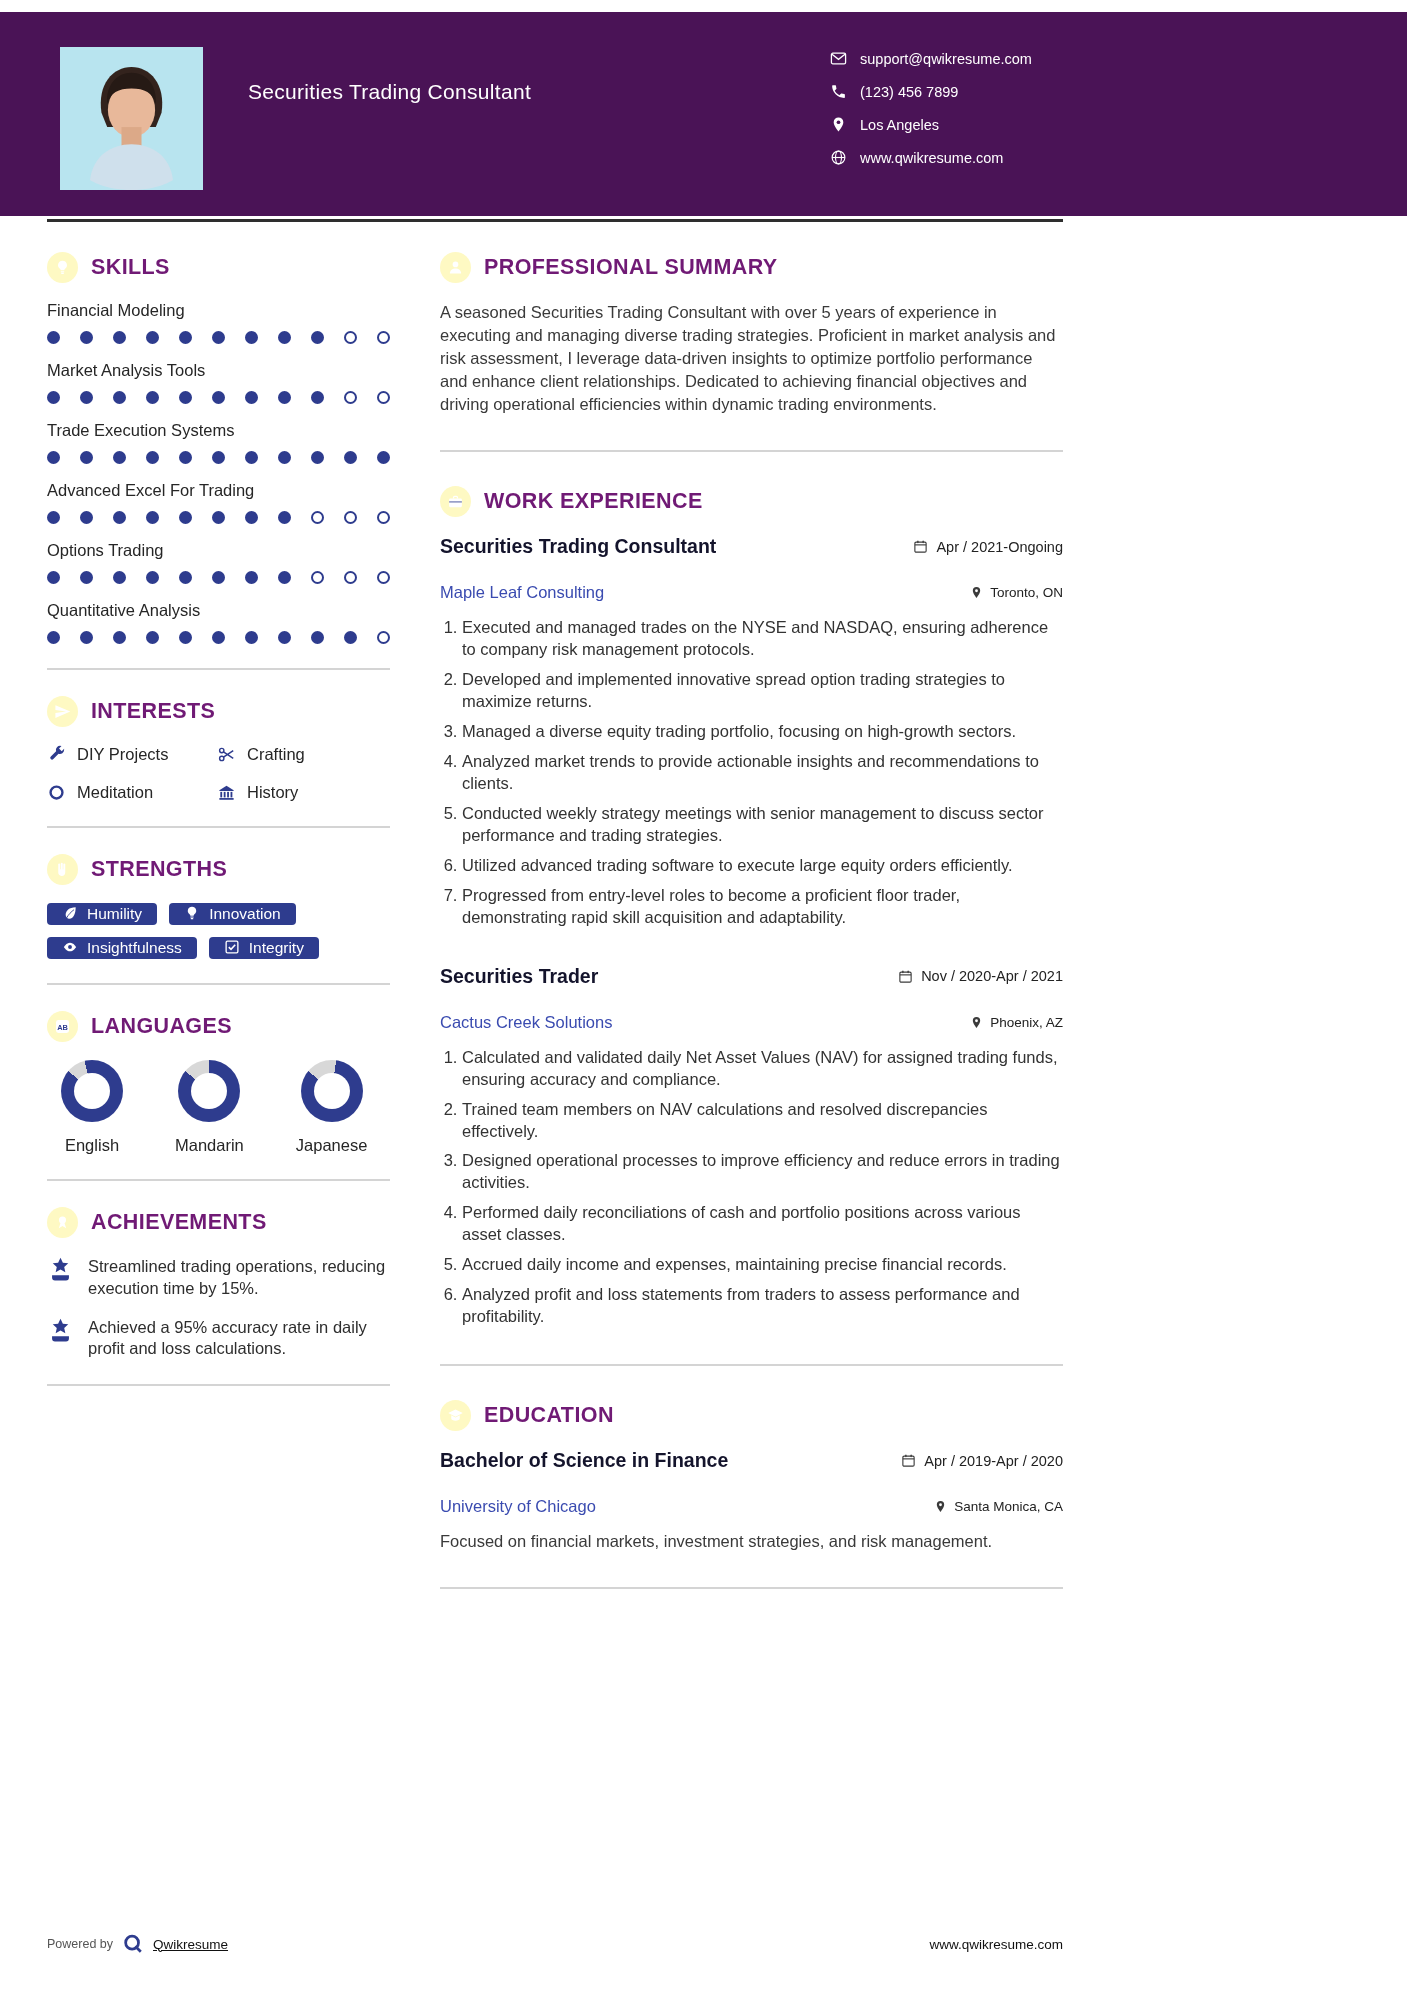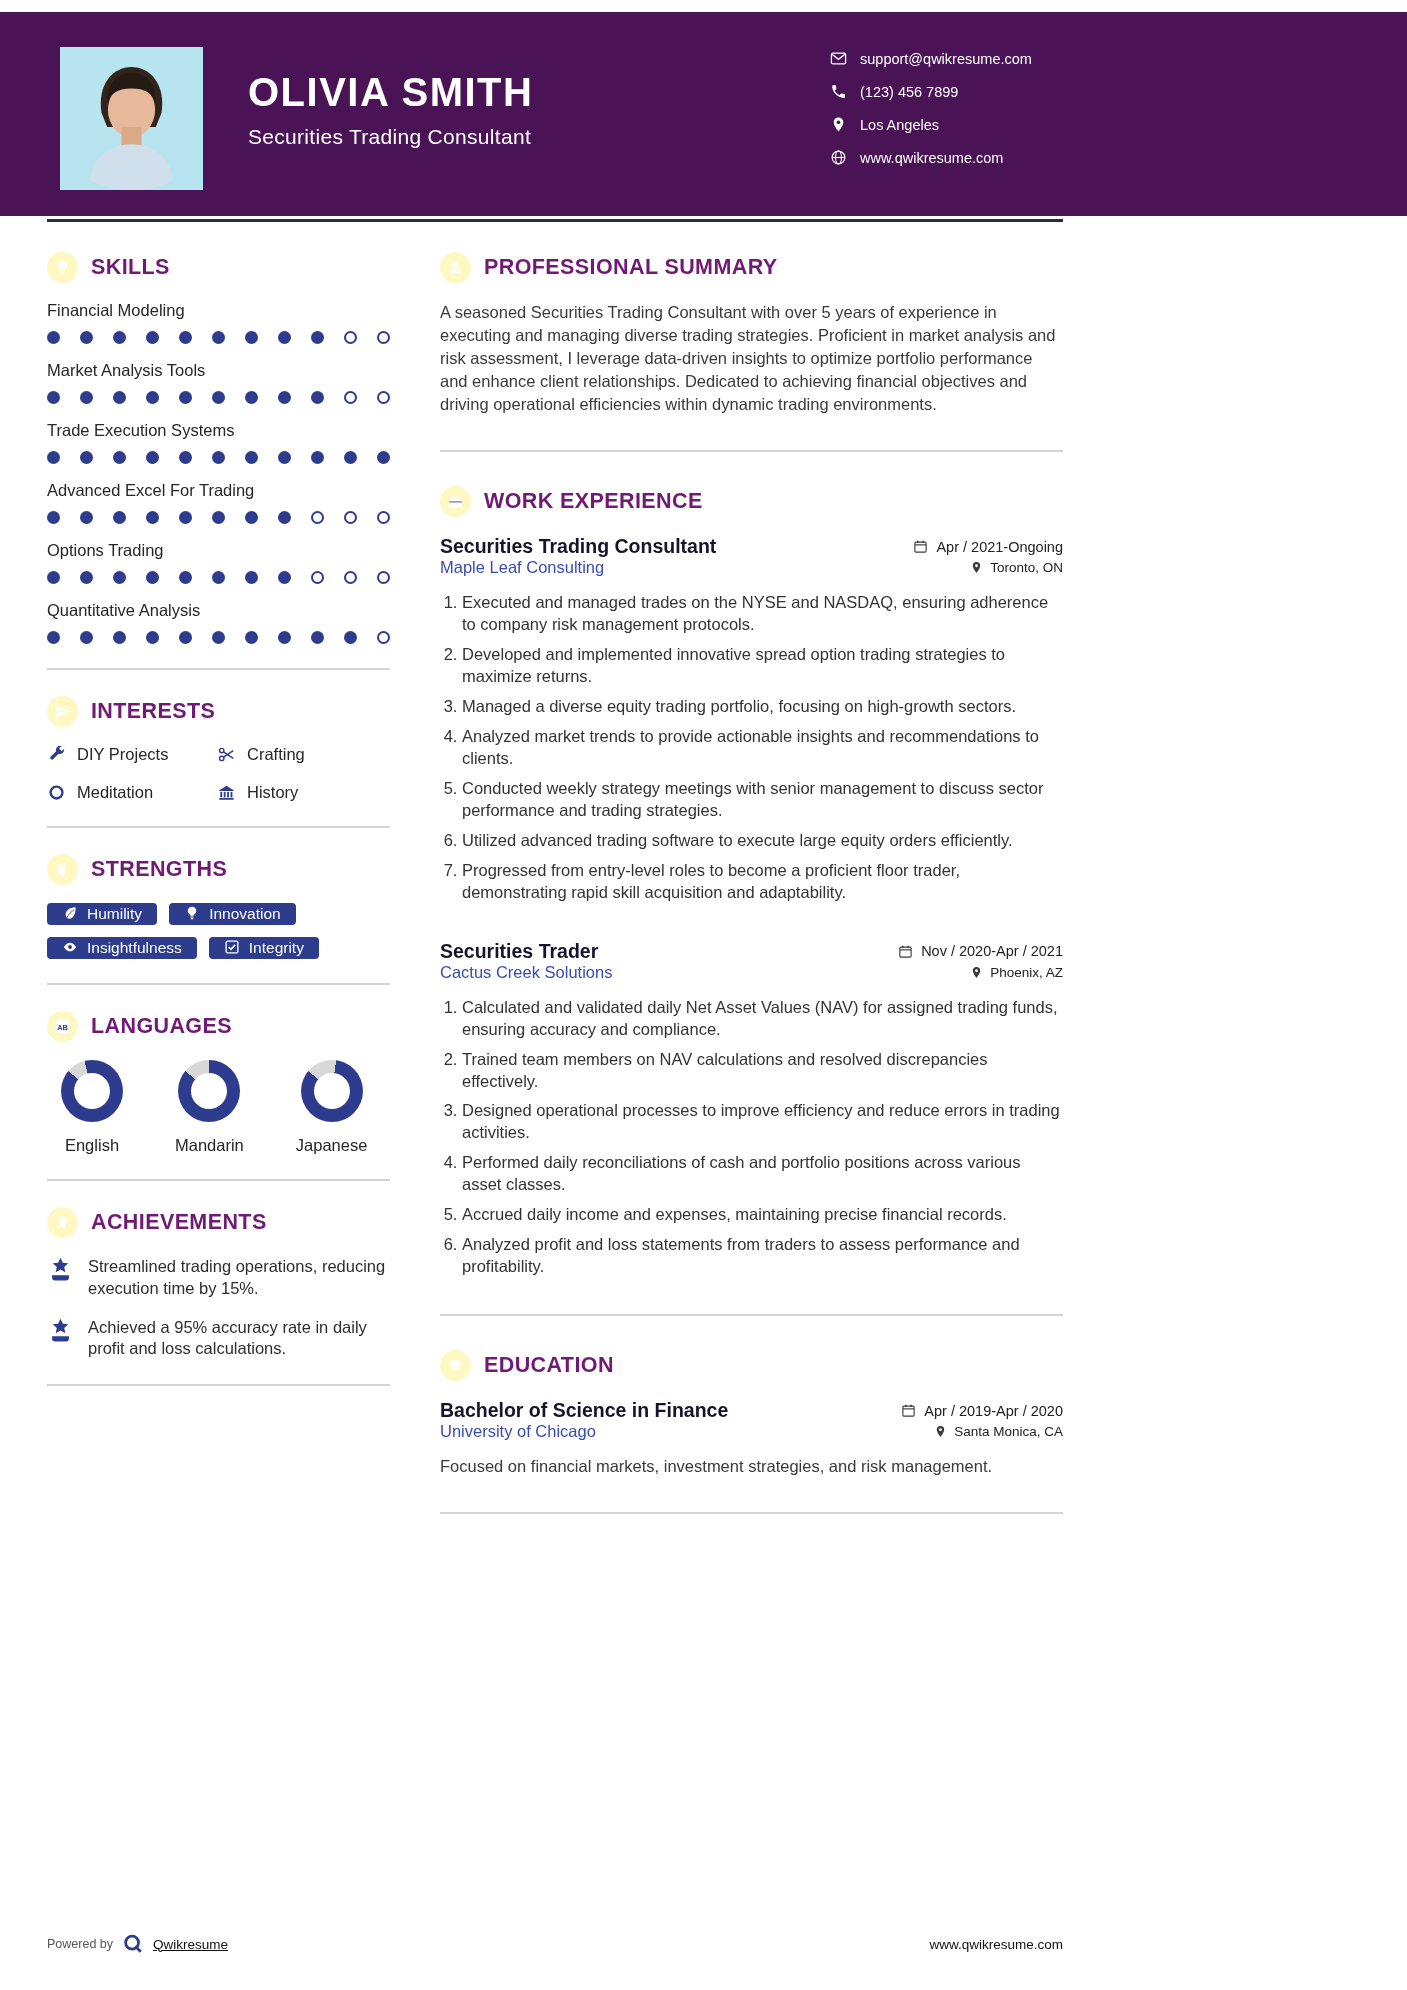--- a/index.html
+++ b/index.html
@@ -81,21 +81,21 @@
   .ach-text { font-size:16.5px; line-height:1.32; color:#2e2e2e; }
 
   
   .summary-text { font-size:16.5px; line-height:1.4; color:#3a3a3a; margin-top:14px; }
 
   .job { margin-bottom:36px; }
   .job-head { display:flex; justify-content:space-between; align-items:center; }
   .job-title { font-size:19.5px; font-weight:bold; color:#14142c; }
   .meta { display:flex; align-items:center; gap:8px; font-size:14.5px; color:#222; }
   .meta svg { width:15px; height:15px; }
-  .job-sub { display:flex; justify-content:space-between; align-items:center; margin-top:0; }
+  .job-sub { display:flex; justify-content:space-between; align-items:center; margin-top:25px; }
   .company { font-size:16.5px; color:#3a4bb0; }
   .loc { display:flex; align-items:center; gap:7px; font-size:13.5px; color:#222; }
   .loc svg { width:13px; height:13px; }
   .bullets { margin:15px 0 0; padding-left:22px; }
   .bullets li { font-size:16.5px; line-height:1.33; color:#333; margin-bottom:8px; }
 
   .edu-desc { font-size:16.5px; line-height:1.4; color:#3a3a3a; margin-top:14px; }
 
   
   .footer {
@@ -118,21 +118,20 @@
       <svg viewBox="0 0 100 100">
         <rect width="100" height="100" fill="#b8e4ef"></rect>
         <path d="M29 46c-3-20 8-32 21-32s24 12 21 32l-4 10H33z" fill="#33231d"></path>
         <ellipse cx="50" cy="44" rx="16.5" ry="19" fill="#e8b89a"></ellipse>
         <rect x="43" y="56" width="14" height="14" fill="#dca988"></rect>
         <path d="M50 100c-19 0-29-7-29-7 2-17 15-25 29-25s27 8 29 25c0 0-10 7-29 7z" fill="#cfe0ec"></path>
         <path d="M33 40c-1-14 7-22 17-22s18 8 17 22c-2-8-8-11-17-11s-15 3-17 11z" fill="#261a15"></path>
       </svg>
     </div>
     <div class="idblock">
-      <h1>OLIVIA SMITH</h1>
       <div class="subtitle">Securities Trading Consultant</div>
     </div>
     <ul class="contacts">
       <li>
         <span class="ci">
           <svg viewBox="0 0 24 24">
               <rect x="2" y="4.5" width="20" height="15" rx="2" fill="none" stroke="#fff" stroke-width="1.8"></rect>
               <path d="M2.8 6L12 13.2 21.2 6" fill="none" stroke="#fff" stroke-width="1.8"></path>
             </svg>
         </span>

